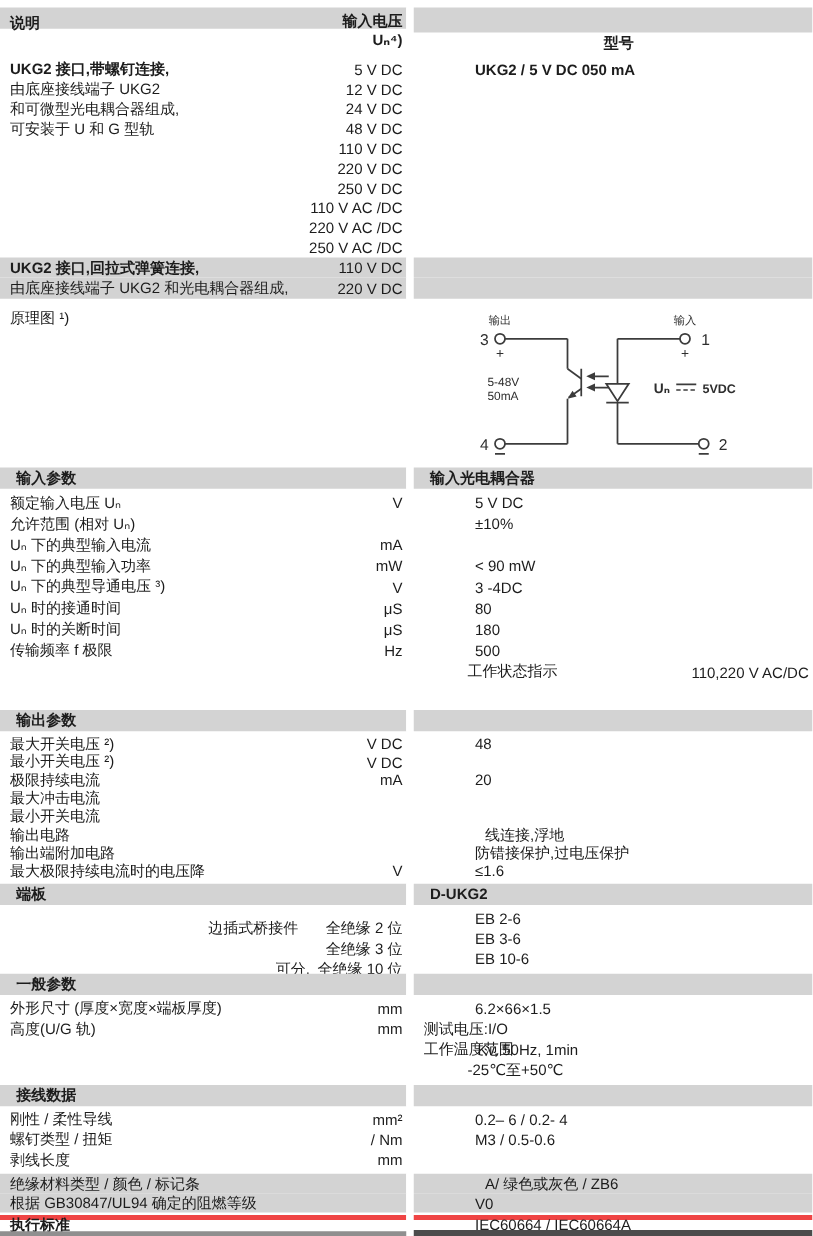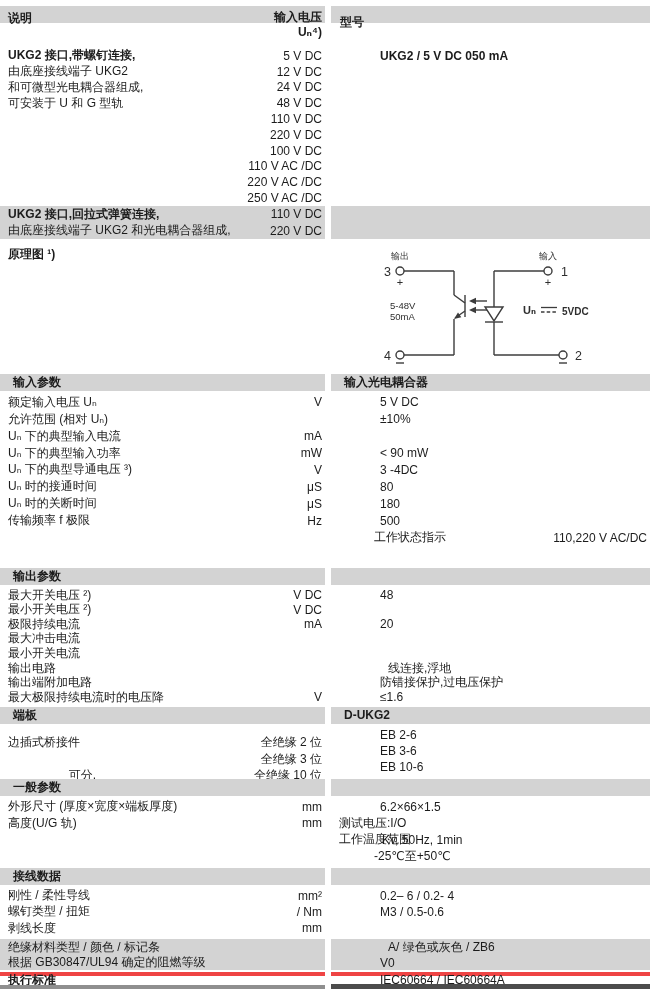--- a/index.html
+++ b/index.html
@@ -4,43 +4,43 @@
 <style>
   html,body{margin:0;padding:0;}
   body{
     width:650px;height:989px;overflow:hidden;background:#ffffff;
     font-family:"Liberation Sans","DejaVu Sans",sans-serif;
     color:#1c1c1c;font-size:12px;
   }
   .page{padding-top:6px;width:538px;}
   .band{display:grid;grid-template-columns:325px 6px 319px;grid-auto-rows:var(--rh,17px);}
   .band .lcell{display:flex;justify-content:space-between;align-items:center;padding:0 3px 0 8px;min-width:0;}
-  .band .lcell.start{justify-content:space-between;margin-top:16px;}
+  .band .lcell.start{justify-content:flex-end;margin-top:16px;}
   .band .gcell{background:#ffffff;}
   .band .rcell{display:flex;align-items:center;padding-left:9px;min-width:0;}
   .band .rcell.ind{padding-left:17px;}
   .gray .lcell,.gray .rcell{background:#d3d3d3;}
   .b{font-weight:bold;}
   .lbl{white-space:pre;}
   .mid{text-align:right;white-space:pre;}
   .val{white-space:pre;margin-left:40px;}
   .lblw{display:inline-block;width:88px;white-space:pre;}
   .lblw.tr{text-align:right;}
   .lbl2{margin-left:6px;white-space:pre;}
   
   .hdr{height:34px;}
   .hdr .lcell{align-items:flex-start;padding-top:4px;background:#d3d3d3;}
-  .hdr .rcell{align-items:flex-start;padding-top:8px;background:#d3d3d3;}
+  .hdr .rcell{align-items:flex-start;padding-top:20px;background:#d3d3d3;justify-content:center;}
   .hdr-right{text-align:right;line-height:15px;}
   
   .sechdr{--rh:17px;height:17px;}
   .sechdr .lcell,.sechdr .rcell{background:#d3d3d3;padding-left:13px;}
   
   .diag{height:128px;grid-auto-rows:128px;}
-  .diag .lcell{align-items:flex-start;padding-top:2px;font-weight:bold;}
+  .diag .lcell{align-items:flex-start;padding-top:2px;}
   .diag .rcell{align-items:flex-start;padding:5px 0 0 6px;}
   .diag svg{display:block;}
   .diag svg text{fill:#2e2e2e;}
   
   .exec{height:12px;grid-auto-rows:12px;margin-top:2px;}
   .exec .lcell,.exec .rcell{border-top:4px solid #ef4444;}
   
   .bars{grid-auto-rows:auto;align-items:start;}
   .bars .lbar{height:4px;background:#8f8f8f;margin-top:1px;}
   .bars .rbar{height:5px;background:#4c4c4c;}
@@ -109,21 +109,21 @@
       <div class="lcell">
         <span class="lbl"></span>
         <span class="mid">220 V DC</span>
       </div>
       <div class="gcell"></div>
       <div class="rcell">
         <span class="val"></span>
       </div>
       <div class="lcell">
         <span class="lbl"></span>
-        <span class="mid">100 V DC</span>
+        <span class="mid">250 V DC</span>
       </div>
       <div class="gcell"></div>
       <div class="rcell">
         <span class="val"></span>
       </div>
       <div class="lcell">
         <span class="lbl"></span>
         <span class="mid">110 V AC /DC</span>
       </div>
       <div class="gcell"></div>

